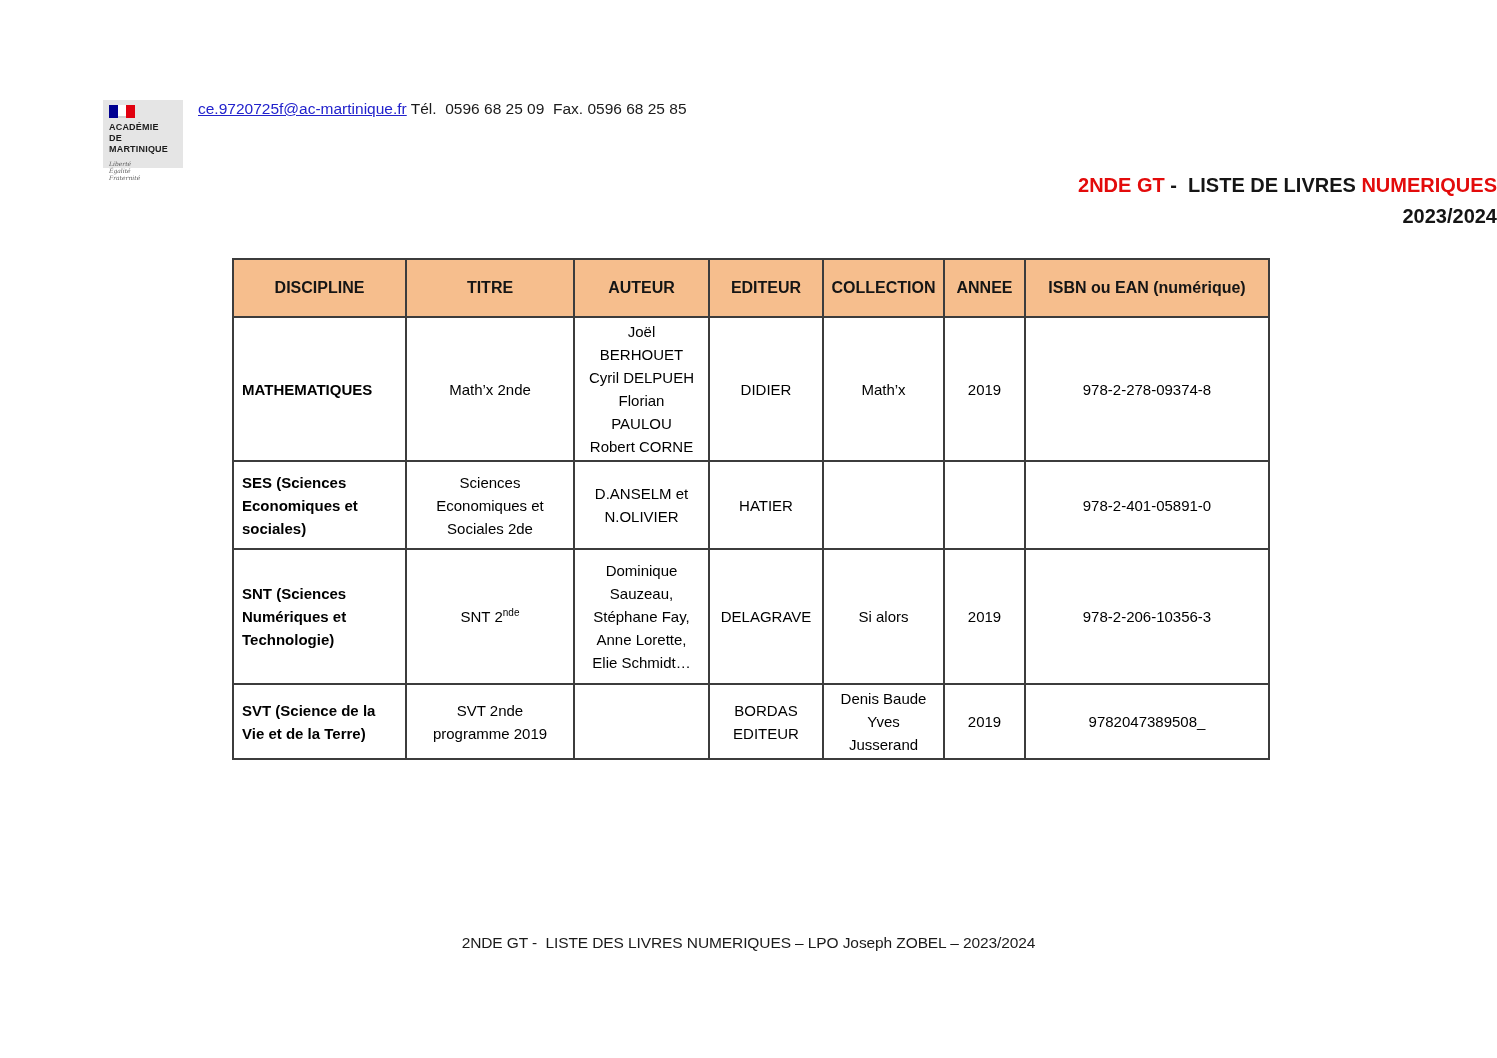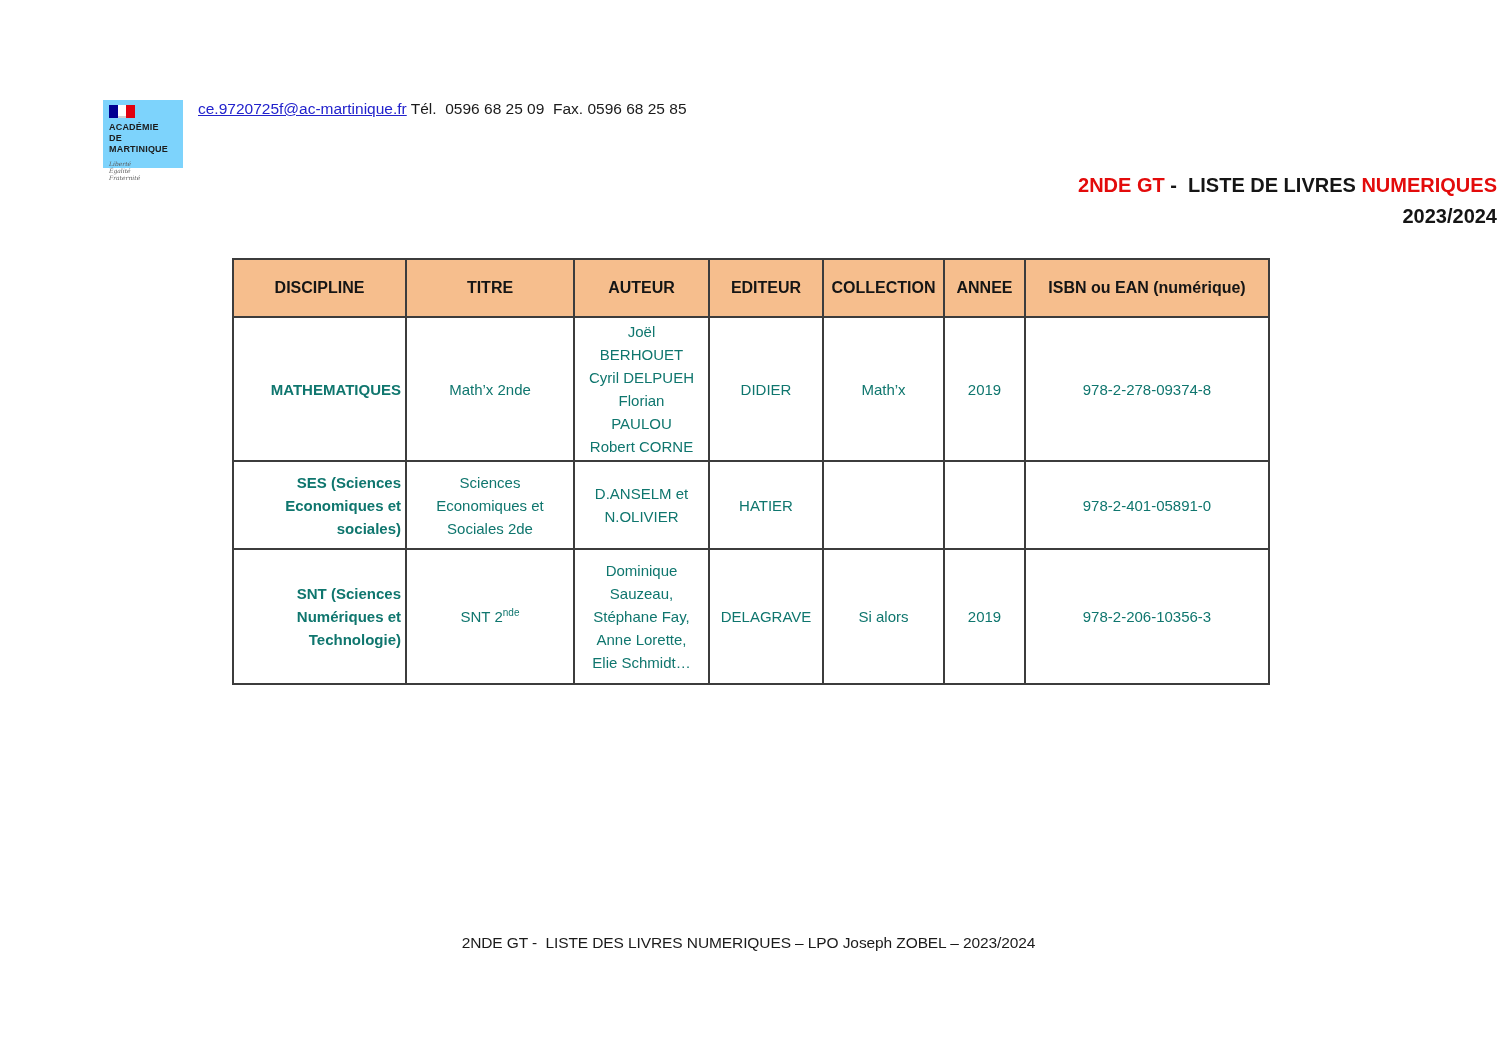--- a/index.html
+++ b/index.html
@@ -10,21 +10,21 @@
     background: #ffffff;
     font-family: "Liberation Sans", sans-serif;
     color: var(--text-color, #1b1b1b);
     overflow: hidden;
   }
 
   
   .logo {
     position: absolute; left: 103px; top: 100px;
     width: 80px; height: 68px;
-    background: #7dd3fc;
+    background: #e5e5e5;
     padding: 5px 5px 3px 6px;
     box-sizing: border-box;
   }
   .flag { display: flex; width: 26px; height: 13px; margin-bottom: 4px; }
   .flag .b { flex: 1; background: var(--flag-blue, #000091); }
   .flag .w { flex: 1; background: #ffffff; box-shadow: inset 0 -2px 0 rgba(120,120,120,.35); }
   .flag .r { flex: 1; background: var(--flag-red, #e1000f); }
   .acad {
     font-size: 9px; font-weight: bold; line-height: 11px;
     letter-spacing: 0.2px; color: #1c1c1c;
@@ -68,24 +68,24 @@
   .doc-table th {
     background: var(--table-header-bg, #f6be8d);
     font-size: 16px; font-weight: bold; color: #151515;
     height: 48px; padding: 4px 2px;
   }
   .doc-table td {
     font-size: 15px; text-align: center;
     white-space: pre-line;
     line-height: 23px;
     padding: 2px 4px;
-    color: #0f766e;
+    color: #000000;
   }
   .doc-table td.disc {
-    text-align: right; font-weight: bold; padding-left: 8px;
+    text-align: left; font-weight: bold; padding-left: 8px;
   }
   .doc-table tbody tr:nth-child(1) { height: 141px; }
   .doc-table tbody tr:nth-child(2) { height: 88px; }
   .doc-table tbody tr:nth-child(3) { height: 135px; }
   .doc-table tbody tr:nth-child(4) { height: 74px; }
   sup { font-size: 10px; line-height: 0; }
 
   
   .footer {
     position: absolute; left: 0; top: 934px; width: 100%;
@@ -180,18 +180,32 @@
         <td>Dominique
 Sauzeau,
 Stéphane Fay,
 Anne Lorette,
 Elie Schmidt…</td>
         <td>DELAGRAVE</td>
         <td>Si alors</td>
         <td>2019</td>
         <td>978-2-206-10356-3</td>
       </tr>
+      <tr>
+        <td class="disc">SVT (Science de la
+Vie et de la Terre)</td>
+        <td><span>SVT 2nde
+programme 2019</span><sup></sup></td>
+        <td></td>
+        <td>BORDAS
+EDITEUR</td>
+        <td>Denis Baude
+Yves
+Jusserand</td>
+        <td>2019</td>
+        <td>9782047389508_</td>
+      </tr>
     </tbody>
   </table>
 
   <div class="footer">2NDE GT -  LISTE DES LIVRES NUMERIQUES – LPO Joseph ZOBEL – 2023/2024</div>
 
 </div>
 
 </body></html>

